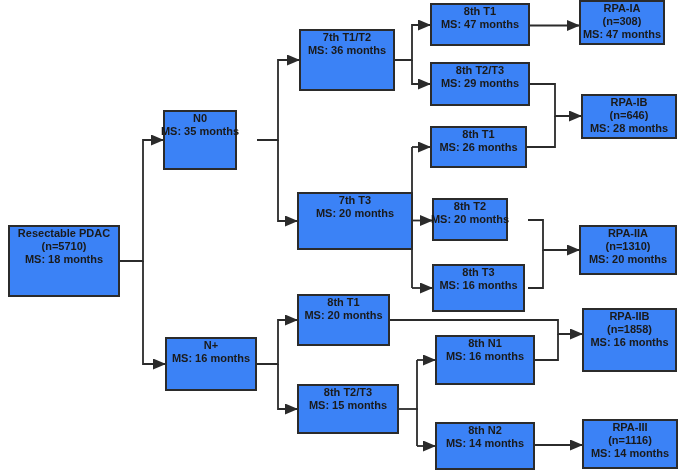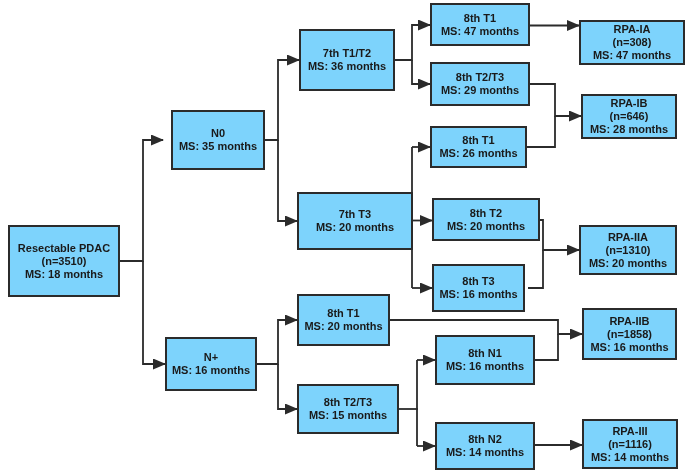--- a/index.html
+++ b/index.html
@@ -13,25 +13,24 @@
   }
   #connectors {
     position: absolute;
     left: 0; top: 0;
     width: 686px; height: 473px;
   }
   .node {
     position: absolute;
     box-sizing: border-box;
     border: 2px solid #2b2b2b;
-    background: #7dd3fc;
+    background: #3b82f6;
     display: flex;
     flex-direction: column;
     align-items: center;
-    justify-content: center;
     text-align: center;
     font-weight: bold;
     font-size: 11px;
     line-height: 13px;
     color: #1a1a1a;
   }
   .node span { display: block; white-space: nowrap; }
 </style>
 </head>
 <body>
@@ -75,25 +74,25 @@
       <path d="M528 220 H543 V250 H579" marker-end="url(#arrow)"></path>
       <path d="M528 288 H543 V250"></path>
       <path d="M390 320 H558 V334 H582" marker-end="url(#arrow)"></path>
       <path d="M535 360 H558 V334"></path>
       <path d="M535 445 H582" marker-end="url(#arrow)"></path>
     </g>
   </svg>
 
   <div class="node" style="left:8px;top:225px;width:112px;height:72px">
     <span>Resectable PDAC</span>
-    <span>(n=3510)</span>
+    <span>(n=5710)</span>
     <span>MS: 18 months</span>
   </div>
 
-  <div class="node" style="left:171px;top:110px;width:94px;height:60px">
+  <div class="node" style="left:163px;top:110px;width:74px;height:60px">
     <span>N0</span>
     <span>MS: 35 months</span>
   </div>
   <div class="node" style="left:165px;top:337px;width:92px;height:54px">
     <span>N+</span>
     <span>MS: 16 months</span>
   </div>
 
   <div class="node" style="left:299px;top:29px;width:96px;height:62px">
     <span>7th T1/T2</span>
@@ -117,53 +116,53 @@
     <span>MS: 47 months</span>
   </div>
   <div class="node" style="left:430px;top:62px;width:100px;height:44px">
     <span>8th T2/T3</span>
     <span>MS: 29 months</span>
   </div>
   <div class="node" style="left:430px;top:126px;width:97px;height:42px">
     <span>8th T1</span>
     <span>MS: 26 months</span>
   </div>
-  <div class="node" style="left:432px;top:198px;width:108px;height:43px">
+  <div class="node" style="left:432px;top:198px;width:76px;height:43px">
     <span>8th T2</span>
     <span>MS: 20 months</span>
   </div>
   <div class="node" style="left:432px;top:264px;width:93px;height:48px">
     <span>8th T3</span>
     <span>MS: 16 months</span>
   </div>
   <div class="node" style="left:435px;top:335px;width:100px;height:50px">
     <span>8th N1</span>
     <span>MS: 16 months</span>
   </div>
   <div class="node" style="left:435px;top:422px;width:100px;height:48px">
     <span>8th N2</span>
     <span>MS: 14 months</span>
   </div>
 
-  <div class="node" style="left:579px;top:20px;width:106px;height:45px">
+  <div class="node" style="left:579px;top:0;width:86px;height:45px">
     <span>RPA-IA</span>
     <span>(n=308)</span>
     <span>MS: 47 months</span>
   </div>
   <div class="node" style="left:581px;top:94px;width:96px;height:45px">
     <span>RPA-IB</span>
     <span>(n=646)</span>
     <span>MS: 28 months</span>
   </div>
   <div class="node" style="left:579px;top:225px;width:98px;height:50px">
     <span>RPA-IIA</span>
     <span>(n=1310)</span>
     <span>MS: 20 months</span>
   </div>
-  <div class="node" style="left:582px;top:308px;width:95px;height:52px">
+  <div class="node" style="left:582px;top:308px;width:95px;height:64px">
     <span>RPA-IIB</span>
     <span>(n=1858)</span>
     <span>MS: 16 months</span>
   </div>
   <div class="node" style="left:582px;top:419px;width:96px;height:50px">
     <span>RPA-III</span>
     <span>(n=1116)</span>
     <span>MS: 14 months</span>
   </div>
 

